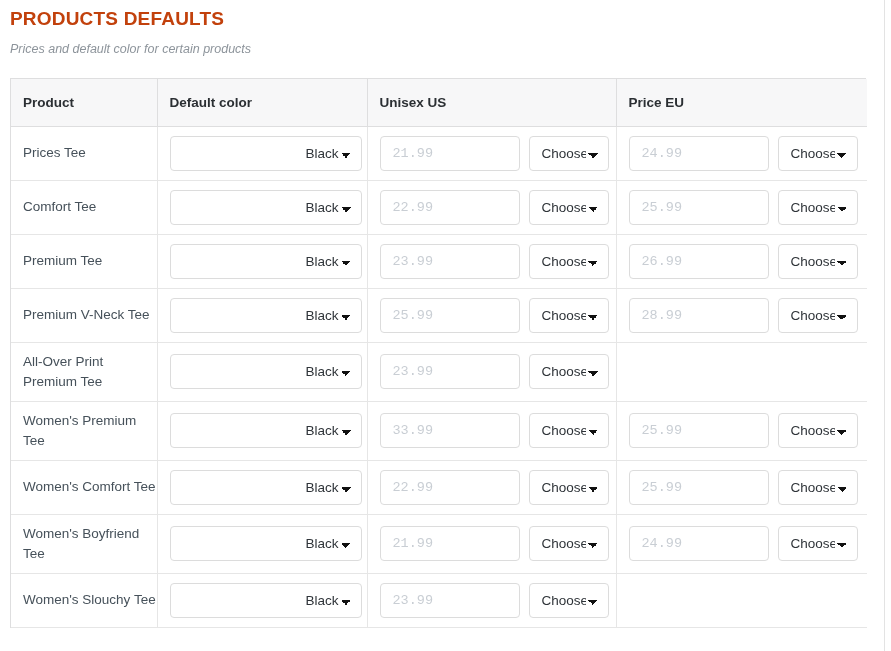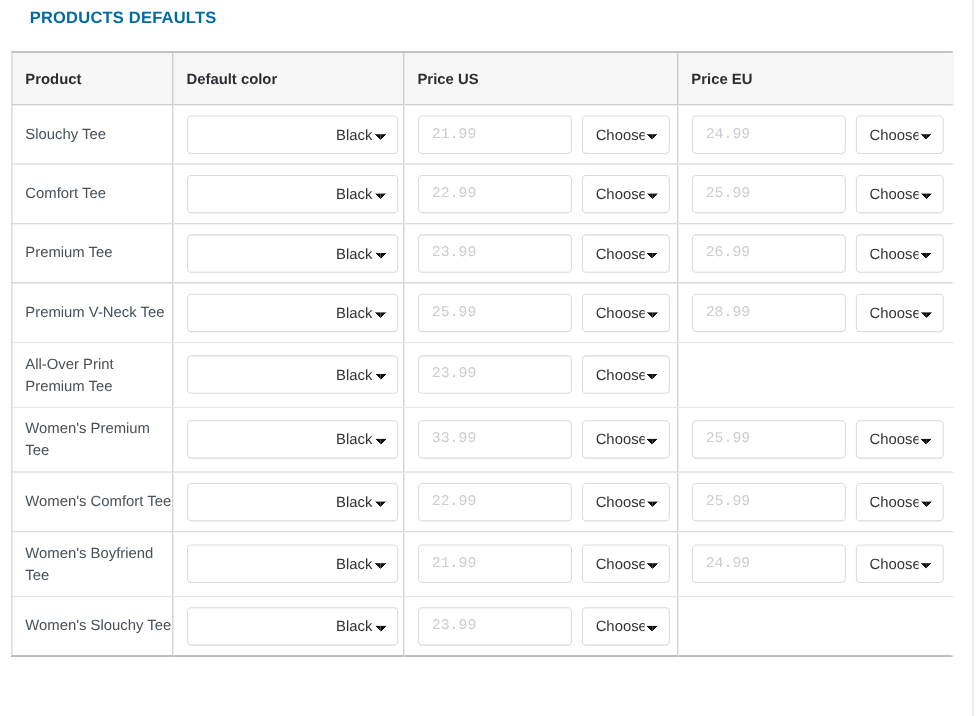--- a/index.html
+++ b/index.html
@@ -17,40 +17,40 @@
     padding: 0;
   }
   .page-edge {
     position: absolute;
     top: 0; right: 6px;
     width: 1px; height: 651px;
     background: #e3e3e3;
   }
   .page-title {
     margin: 0;
-    padding: 8px 0 0 27px;
-    font-size: 15px;
+    padding: 8px 0 0 10px;
+    font-size: 19px;
     font-weight: bold;
     letter-spacing: 0.2px;
-    color: #0369a1;
+    color: #c2410c;
     text-transform: uppercase;
   }
   .page-subtitle {
     margin: 0;
     padding: 12px 0 0 10px;
     font-size: 12.5px;
     font-style: italic;
     color: #8d949b;
   }
   .table-wrap {
     margin: 22px 0 11px 10px;
     width: 856px;
     border: 1px solid #dededf;
     border-bottom: none;
-    background: #0f172a;
+    background: #c4b5fd;
   }
   table.defaults {
     width: 100%;
     border-collapse: collapse;
     table-layout: fixed;
   }
   table.defaults col.c-product { width: 146px; }
   table.defaults col.c-color   { width: 210px; }
   table.defaults col.c-us      { width: 249px; }
   table.defaults col.c-eu      { width: 251px; }
@@ -121,40 +121,41 @@
 </style>
 </head>
 <body>
 
 <div class="page">
 
   <div class="page-edge"></div>
 
   <h1 class="page-title">PRODUCTS DEFAULTS</h1>
 
+  <p class="page-subtitle">Prices and default color for certain products</p>
 
   <div class="table-wrap">
     <table class="defaults">
       <colgroup>
         <col class="c-product">
         <col class="c-color">
         <col class="c-us">
         <col class="c-eu">
       </colgroup>
       <thead>
         <tr>
           <th>Product</th>
           <th>Default color</th>
-          <th>Price US</th>
+          <th>Unisex US</th>
           <th>Price EU</th>
         </tr>
       </thead>
       <tbody id="table-body">
           <tr>
-            <td class="product-cell">Slouchy Tee</td>
+            <td class="product-cell">Prices Tee</td>
             <td><select class="ui-select color-select"><option>Black</option></select></td>
             <td>
               <div class="ctl-row">
                 <input type="text" class="ui-input" placeholder="21.99" style="">
                 <select class="ui-select mini-select"><option>Choose...</option></select>
               </div>
             </td>
             <td>
               <div class="ctl-row">
                 <input type="text" class="ui-input" placeholder="24.99" style="">

